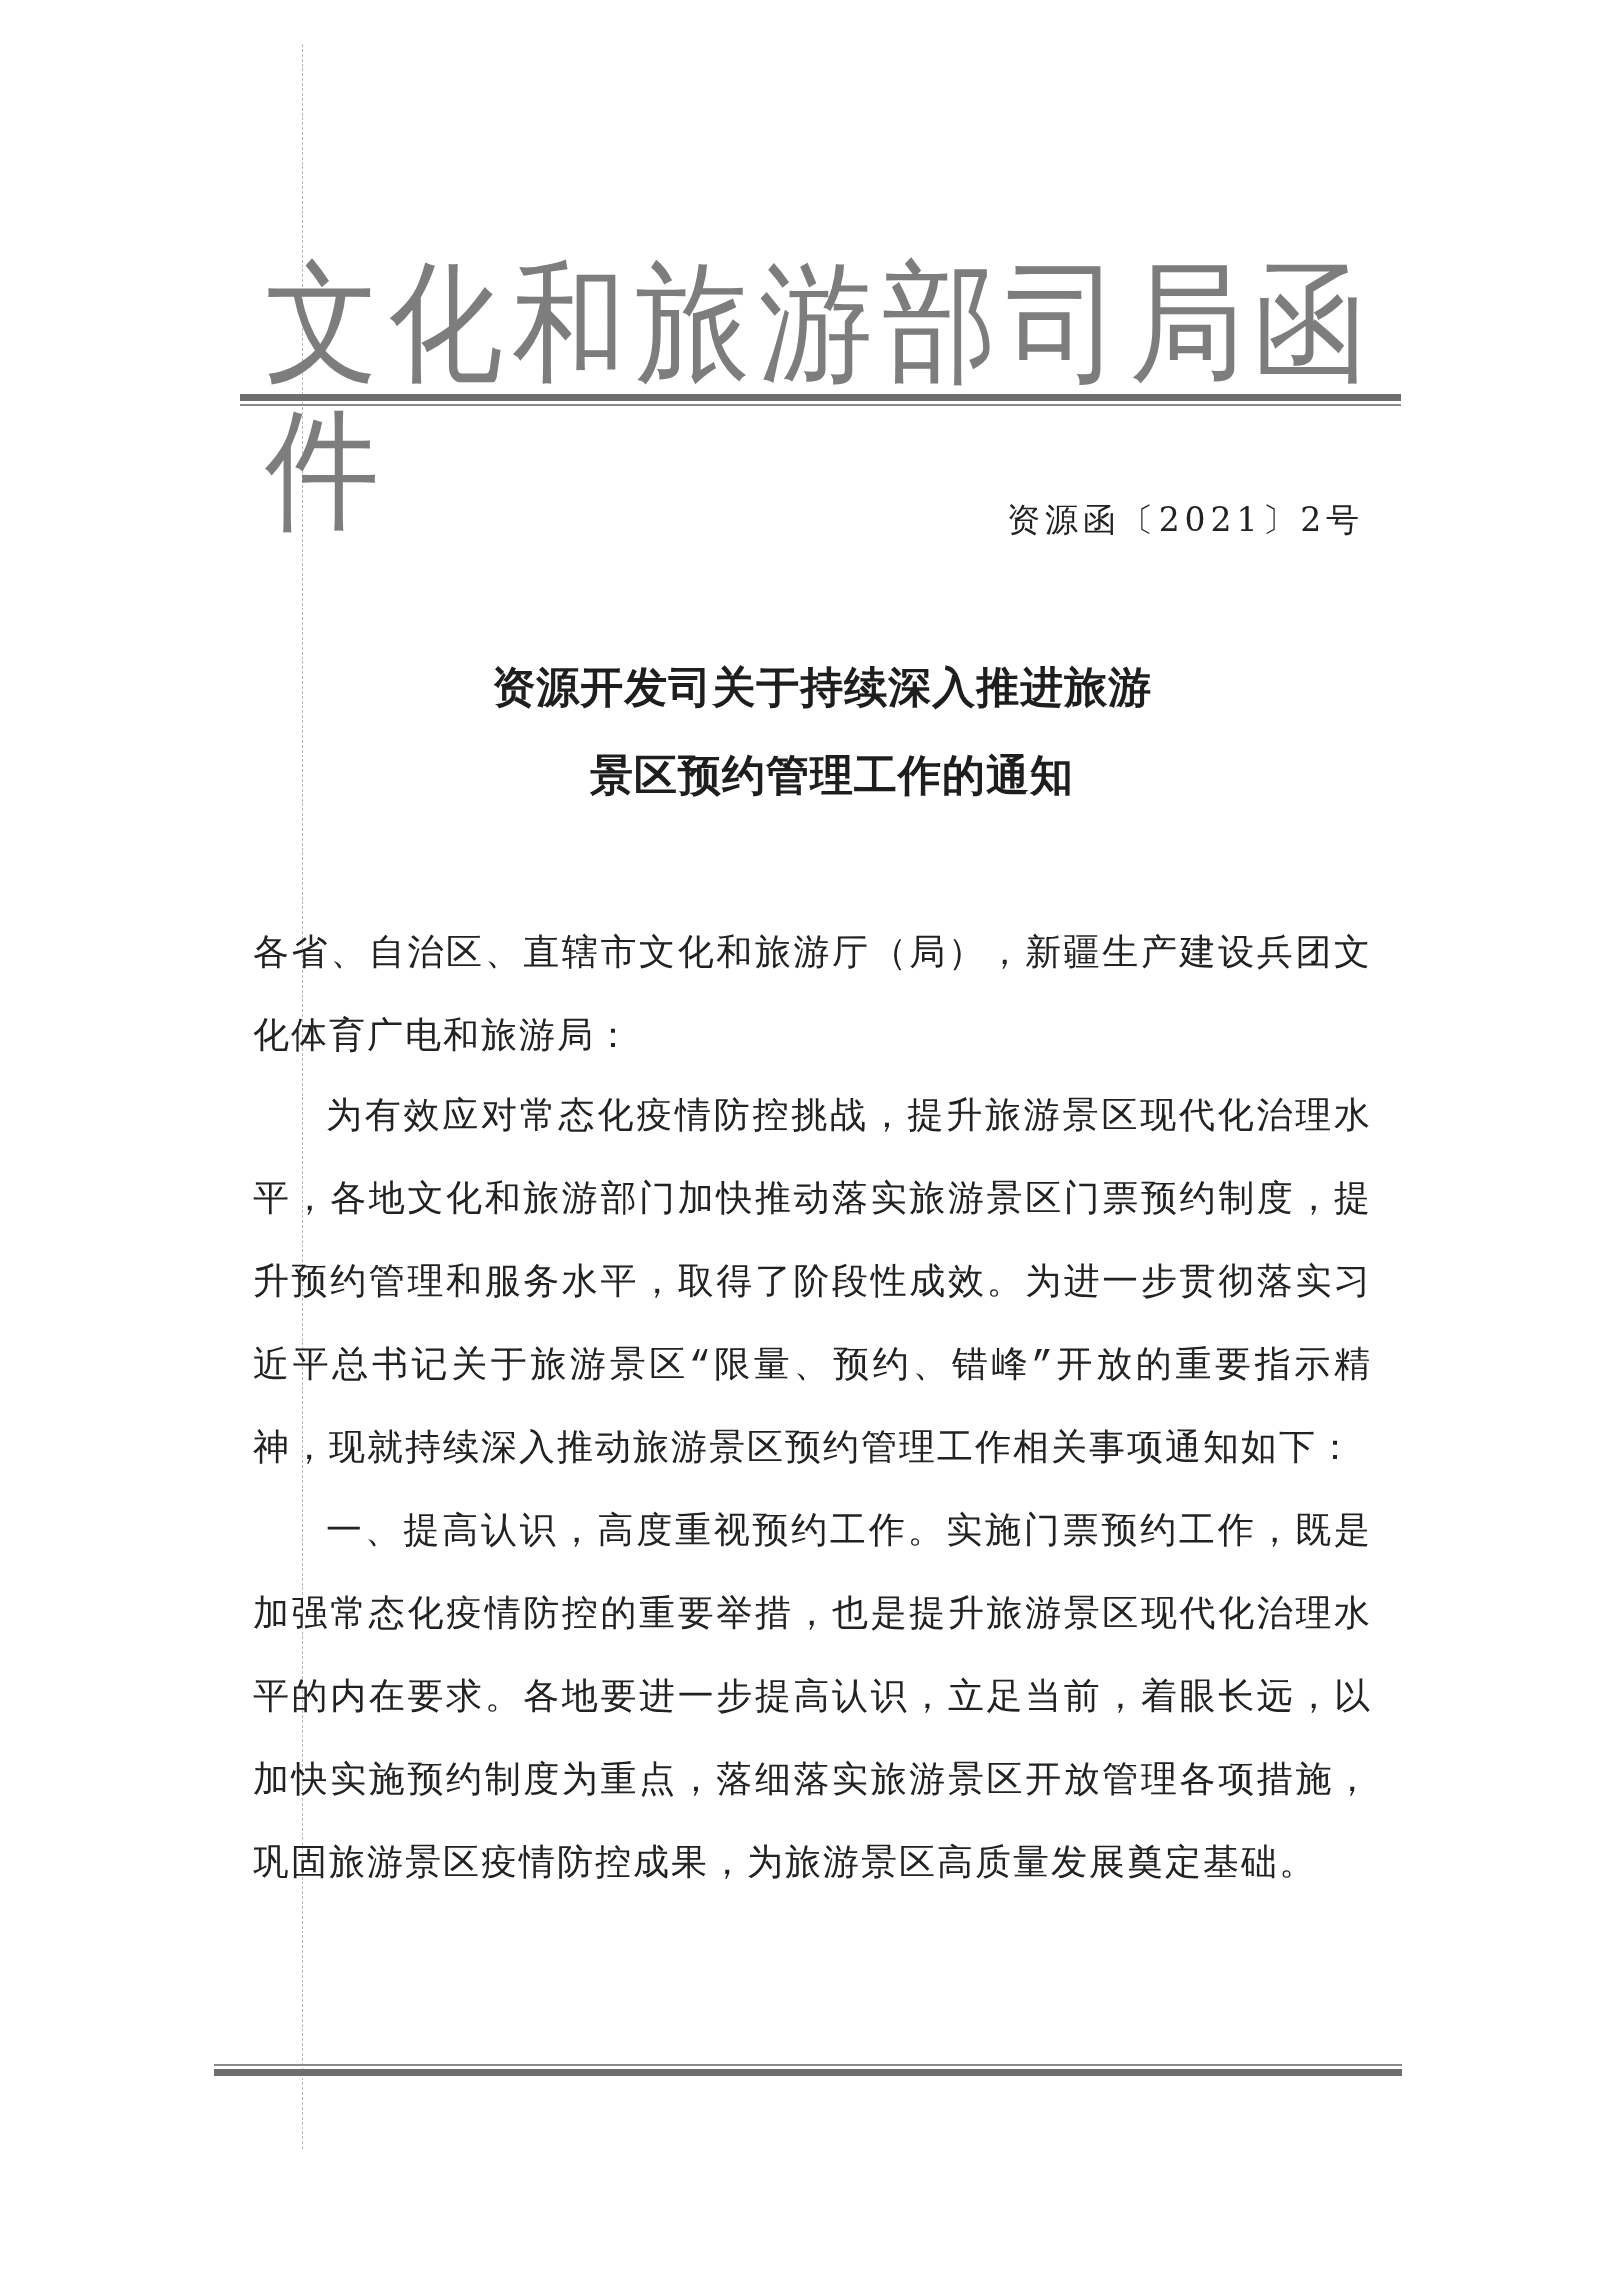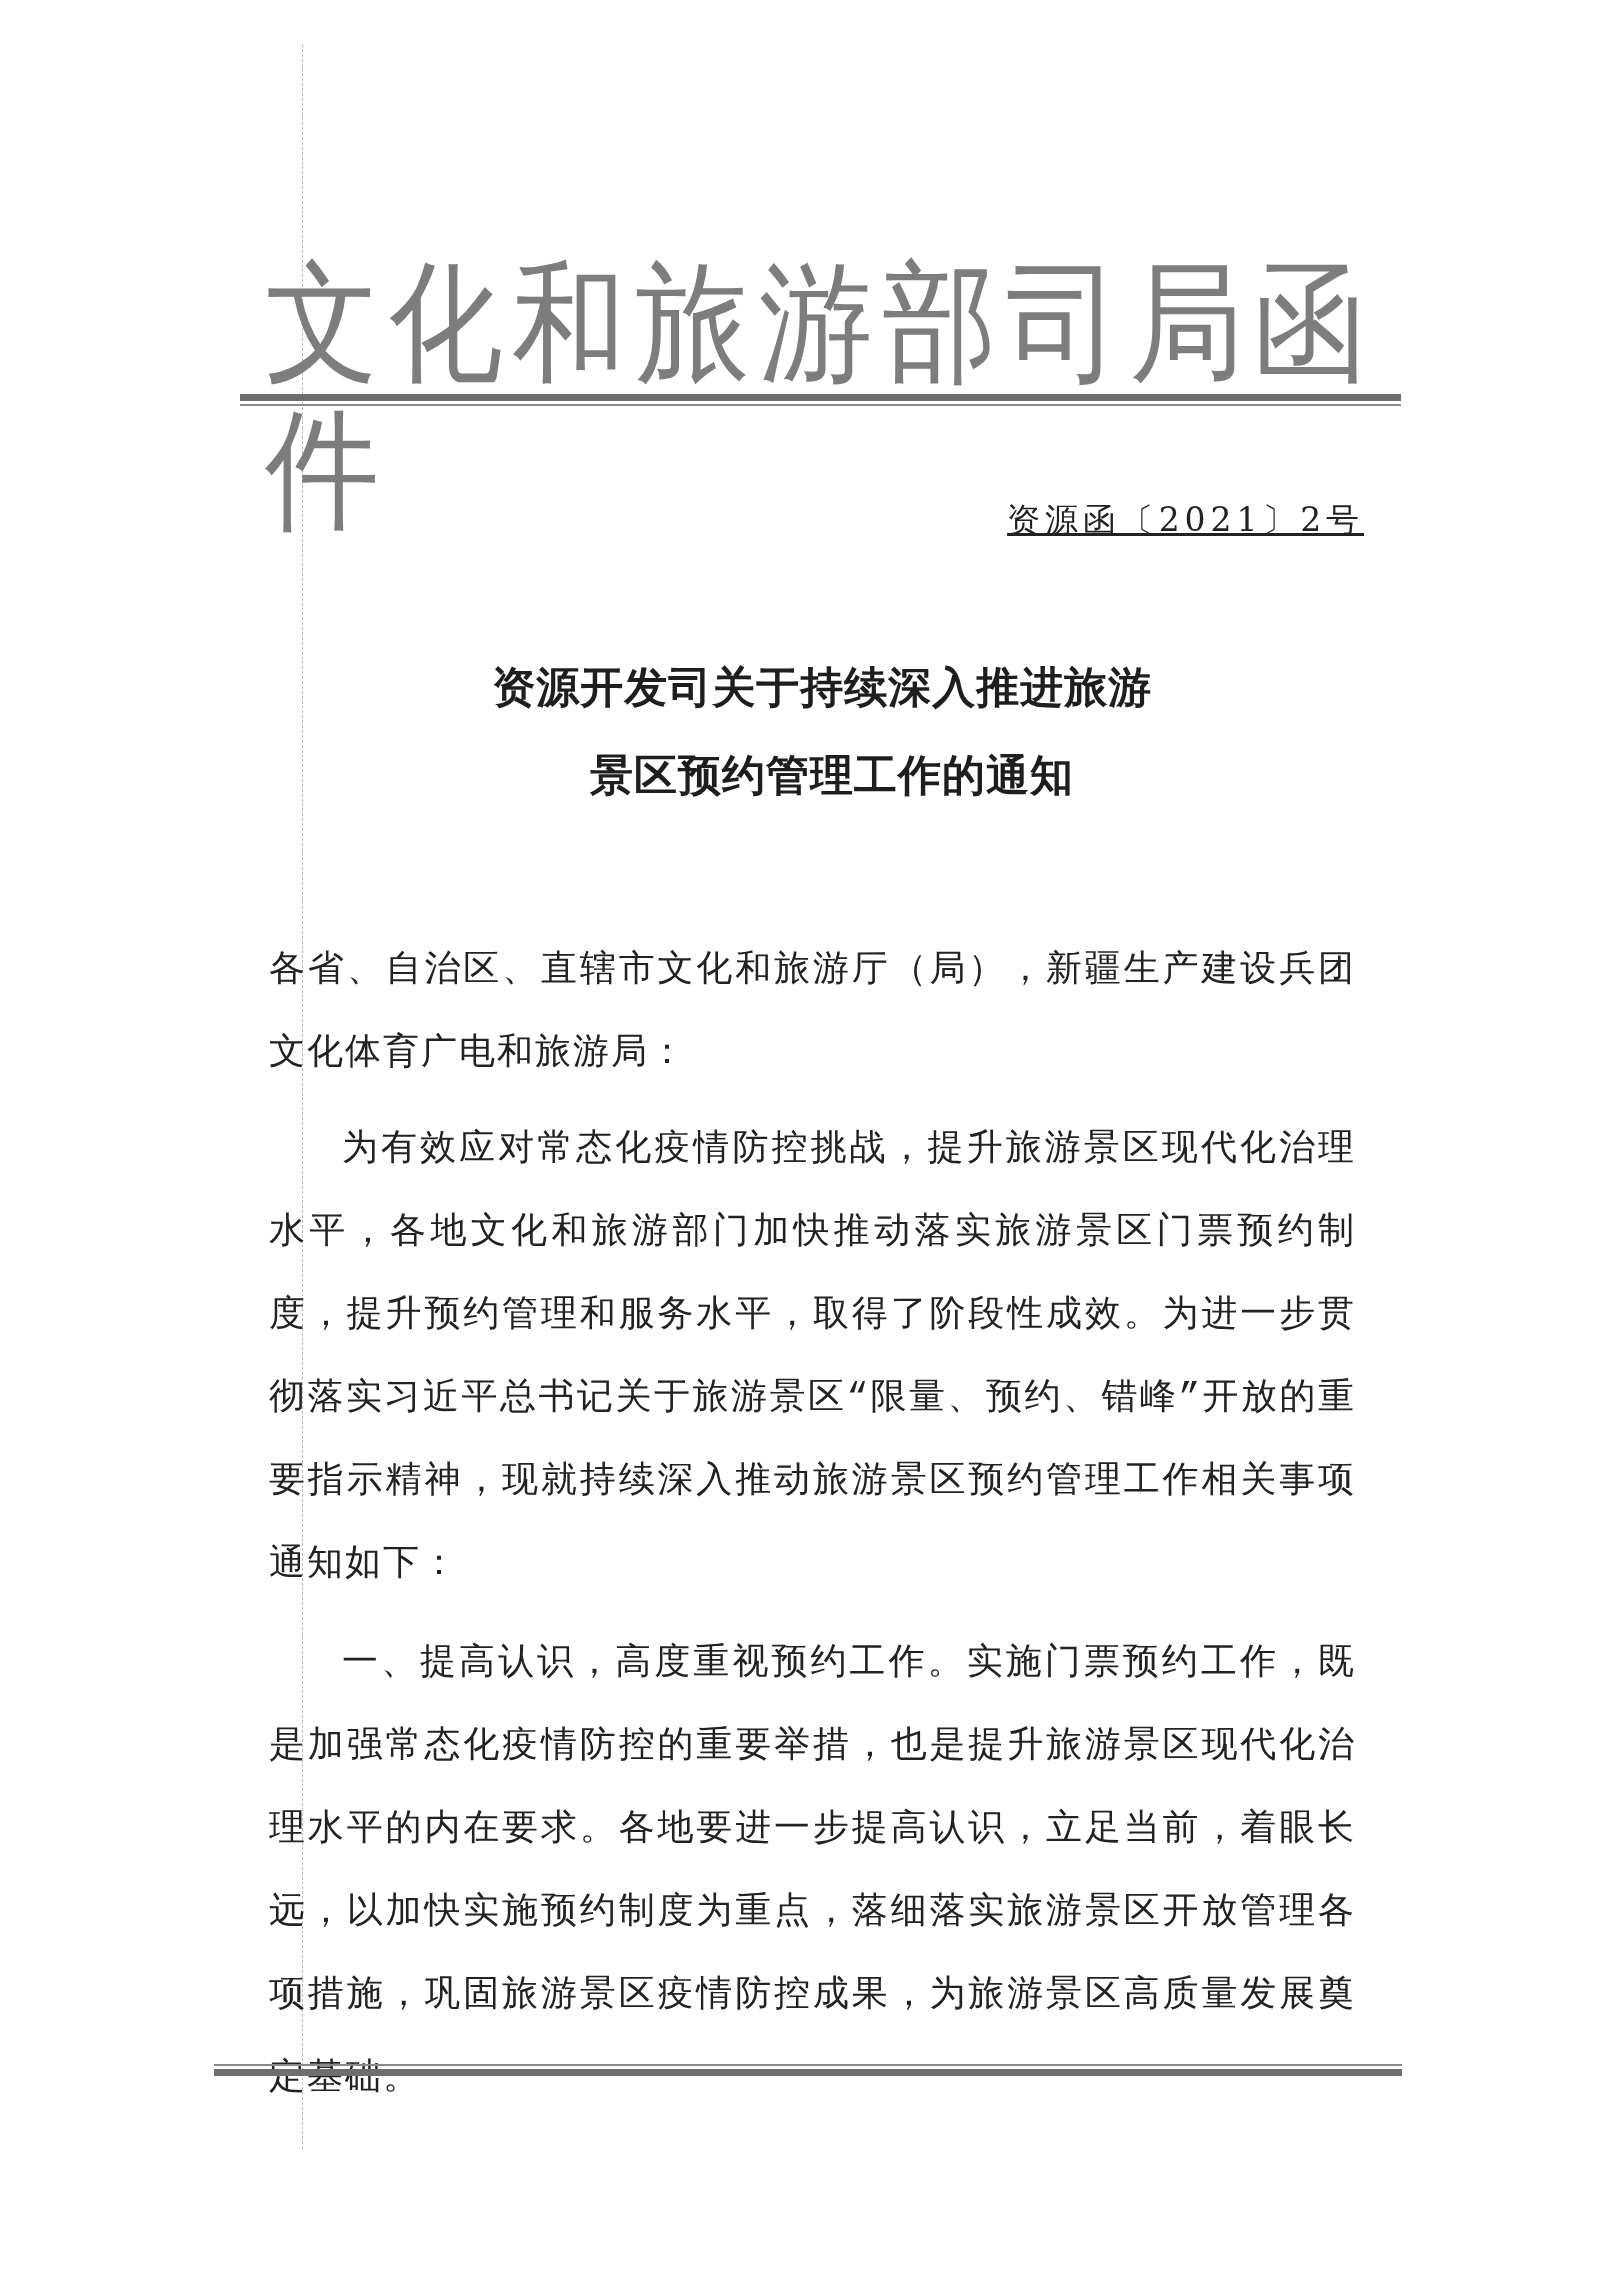--- a/index.html
+++ b/index.html
@@ -11,28 +11,28 @@
                 text-align-last: justify; font-family: "DejaVu Serif", "Liberation Serif", serif;
                 font-size: 114px; line-height: 127px; color: #7d7d7d; font-weight: normal;
                 letter-spacing: 5.9px; transform: scaleY(1.15); transform-origin: top left; }
     .rule { position: absolute; left: 240px; width: 1161px; }
     .rule .thick { height: 6.9px; background: #6e6e6e; }
     .rule .gap { height: 2.9px; }
     .rule .thin { height: 2px; background: #8a8a8a; }
     .rule-top { top: 394px; }
     .rule-bottom { top: 2064px; left: 214px; width: 1188px; }
     .rule-bottom .thin { order: 0; }
-    .docnum { position: absolute; top: 498px; right: 257px; font-size: 33px; letter-spacing: 4.9px; color: #222; text-decoration: underline; }
+    .docnum { position: absolute; top: 498px; right: 257px; font-size: 33px; letter-spacing: 4.9px; color: #222; }
     .title { position: absolute; left: 0; width: 1621px; text-align: center; font-size: 43px;
              font-weight: bold; color: #1e1e1e; letter-spacing: 1px; }
     .title-1 { top: 659px; padding-left: 11.8px; }
     .title-2 { top: 747px; padding-left: 21.6px; }
     .body-text { position: absolute; left: 253px; width: 1119px; top: 910px;
                  font-size: 36px; line-height: 83px; color: #222; letter-spacing: 2px; }
-    .body-text p { margin: 16px; text-align: justify; }
+    .body-text p { margin: 0; text-align: justify; }
     .body-text p.indent { text-indent: 73px; font-family: Liberation Mono, monospace; }
   </style>
 </head>
 <body>
 
 <div class="scan-line"></div>
 
 <div class="masthead">文化和旅游部司局函件</div>
 
 <div class="rule rule-top">

